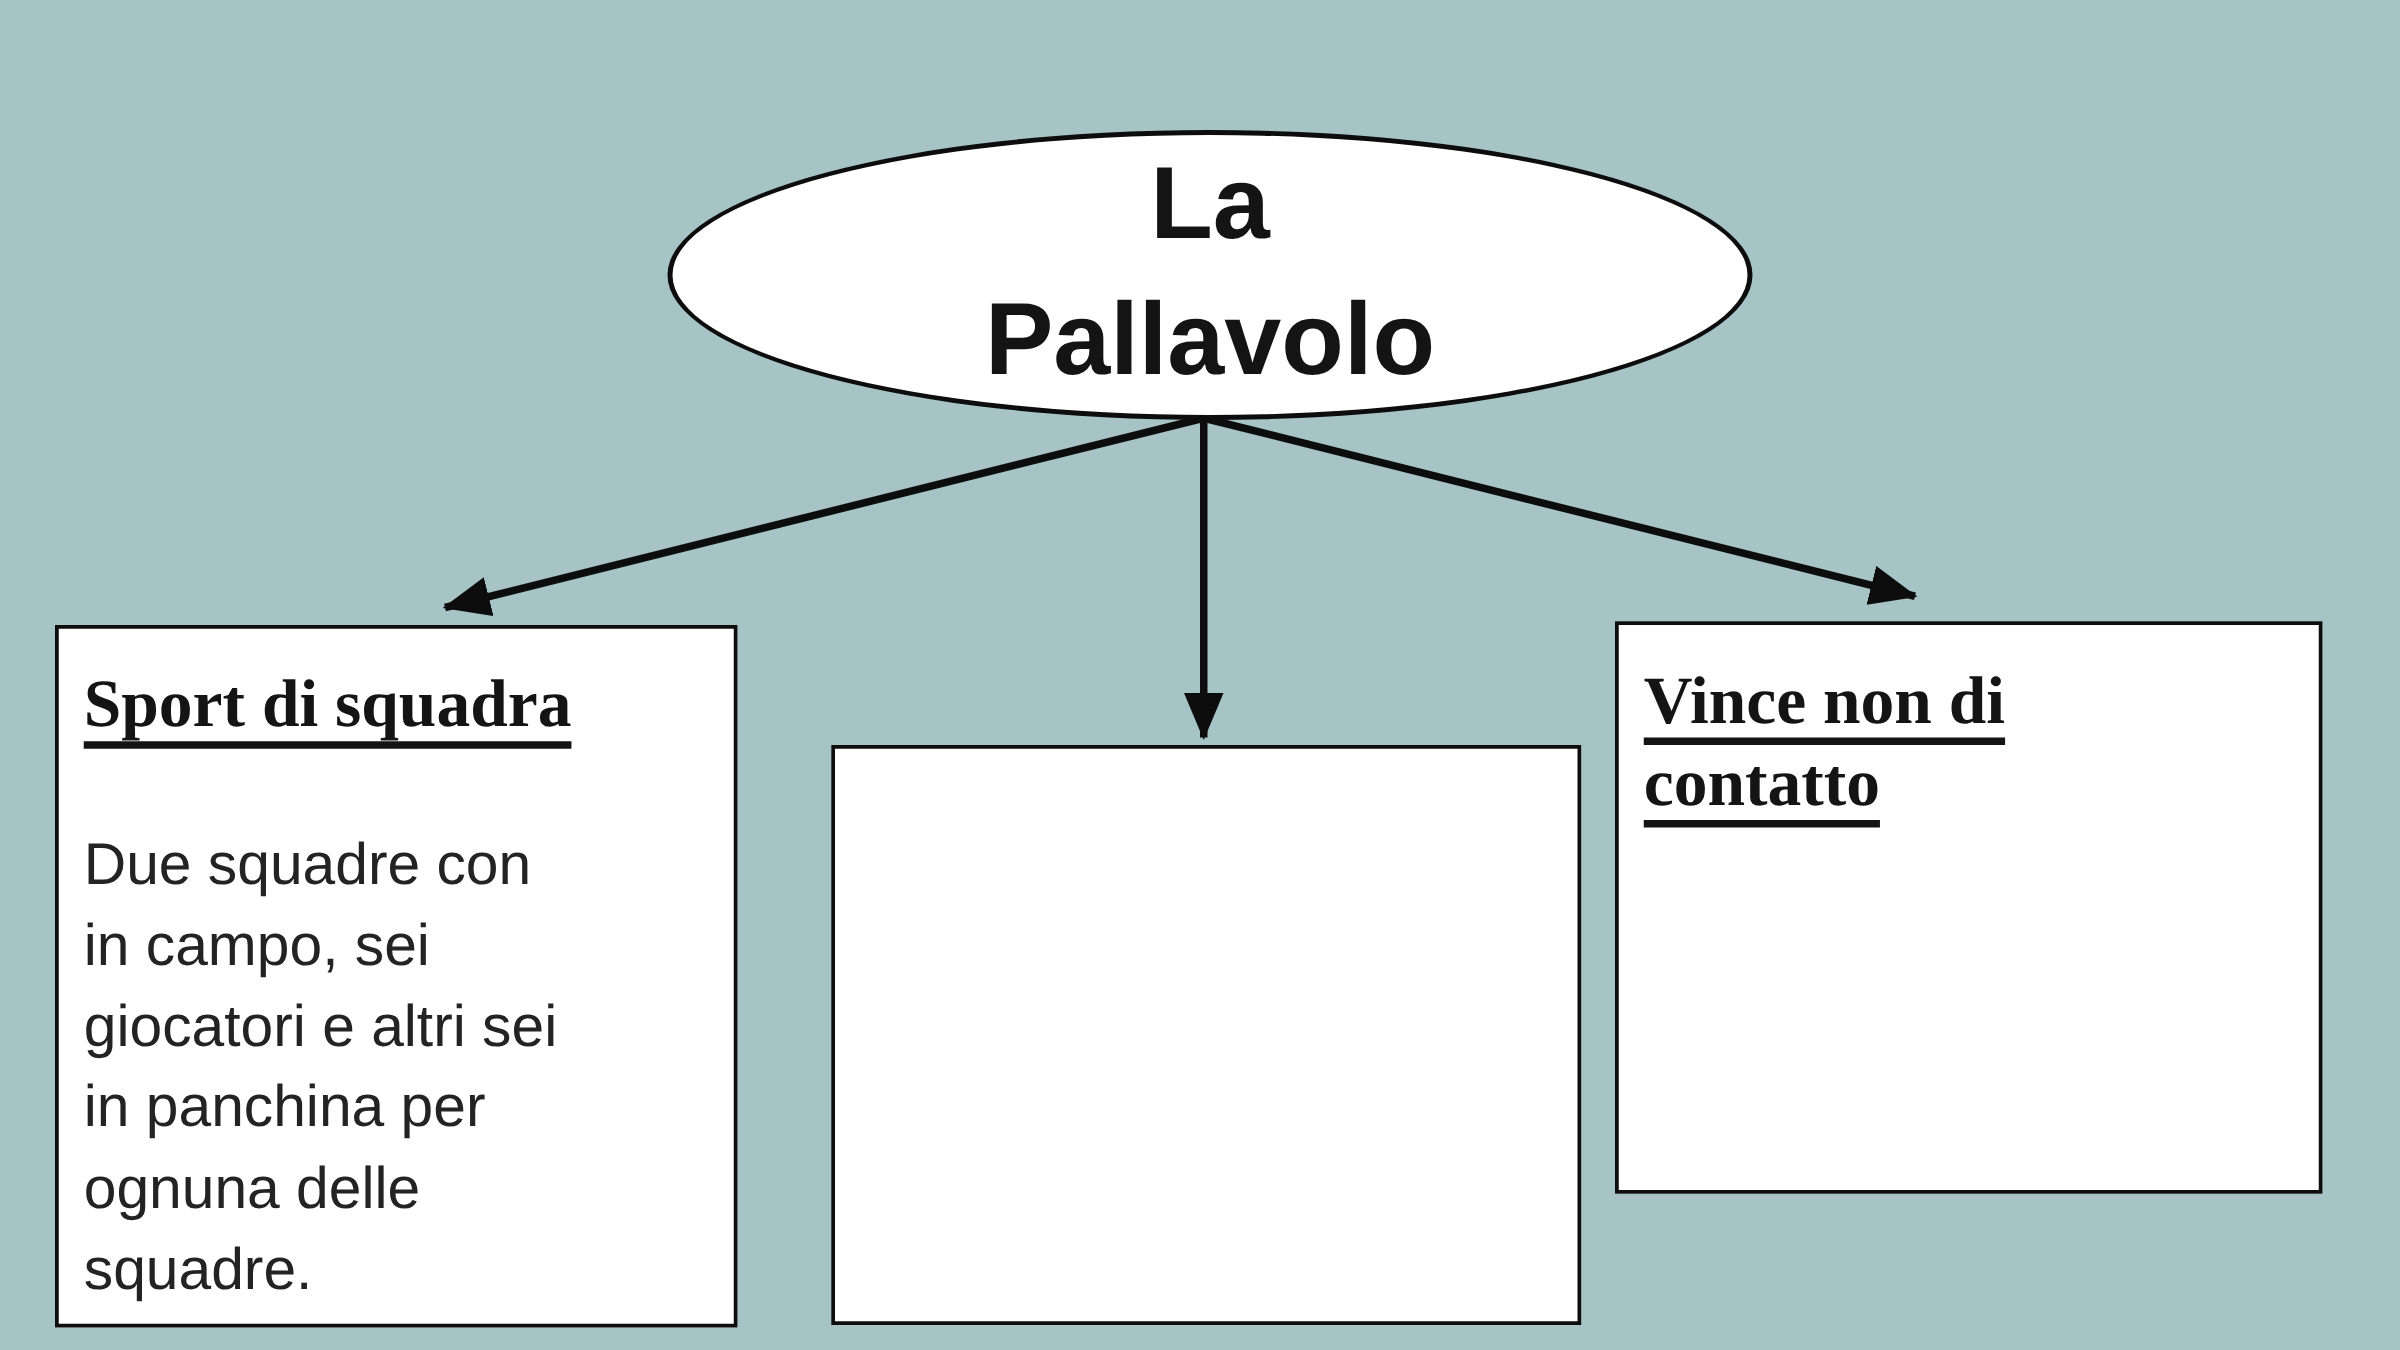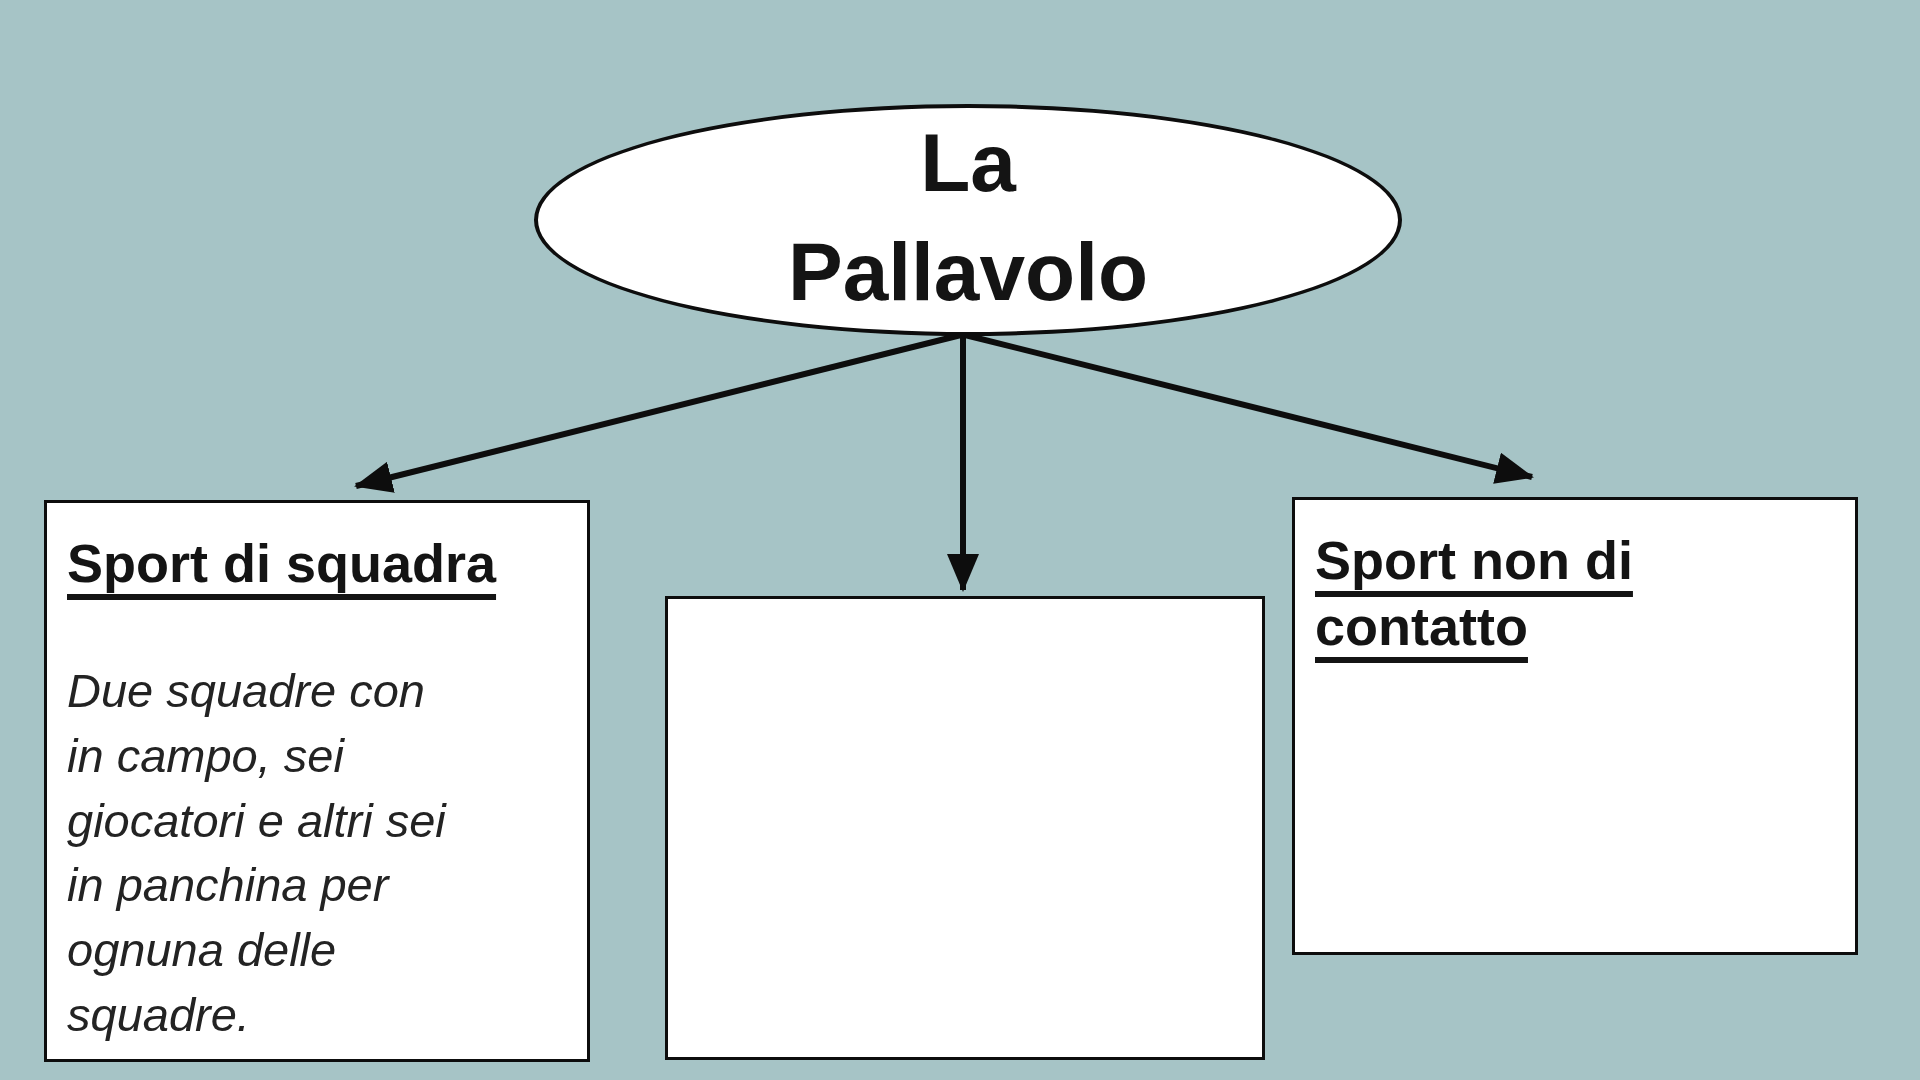--- a/index.html
+++ b/index.html
@@ -58,29 +58,29 @@
   .node-heading{
     margin:0 0 62px 0;
     font-size:54px;
     font-weight:700;
     line-height:1.22;
     color:var(--heading-text);
     text-decoration:underline;
     text-decoration-thickness:6px;
     text-underline-offset:12px;
     white-space:pre-line;
+    font-family:Liberation Serif, serif;
   }
   .node-body{
     margin:0;
     font-size:47px;
     font-weight:400;
     line-height:1.38;
     color:var(--body-text);
     white-space:pre-line;
-    font-style:italic;
   }
 </style>
 </head>
 <body>
 
 <div class="canvas">
 
   <svg class="arrows" viewBox="0 0 1920 1080" xmlns="http://www.w3.org/2000/svg">
     <defs>
       <marker id="arrowhead" markerUnits="userSpaceOnUse" markerWidth="40" markerHeight="32" refX="36" refY="16" orient="auto">
@@ -104,17 +104,17 @@
 giocatori e altri sei
 in panchina per
 ognuna delle
 squadre.</p>
   </section>
 
   <section class="node-box box-mid">
   </section>
 
   <section class="node-box box-right">
-    <h2 class="node-heading">Sport non di
+    <h2 class="node-heading">Vince non di
 contatto</h2>
   </section>
 
 </div>
 
 </body></html>

